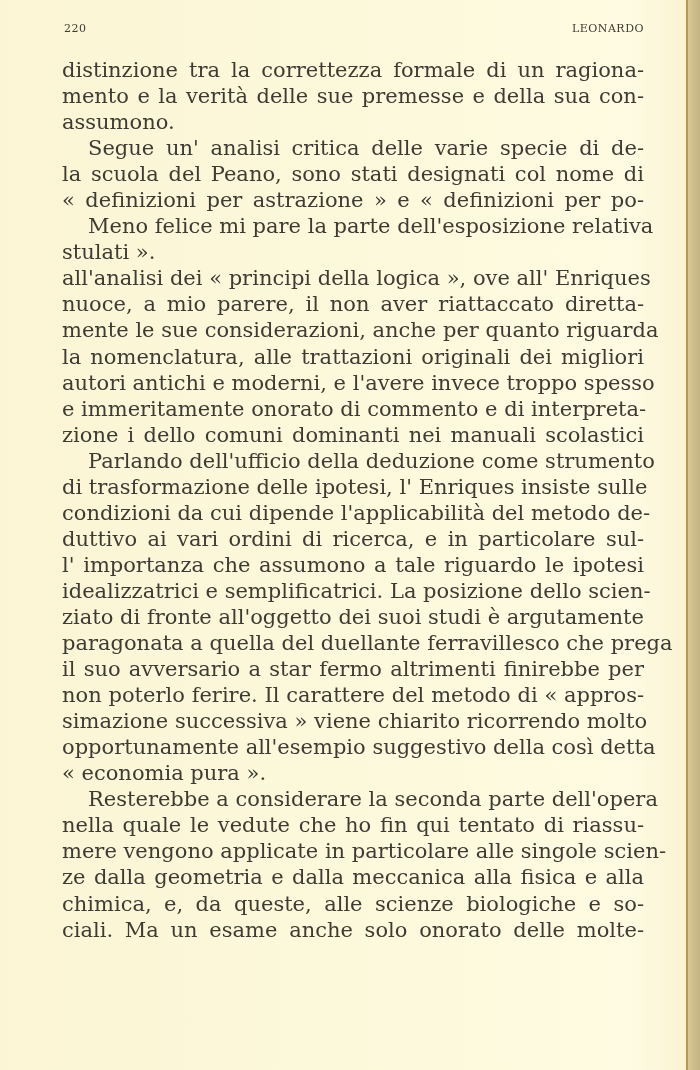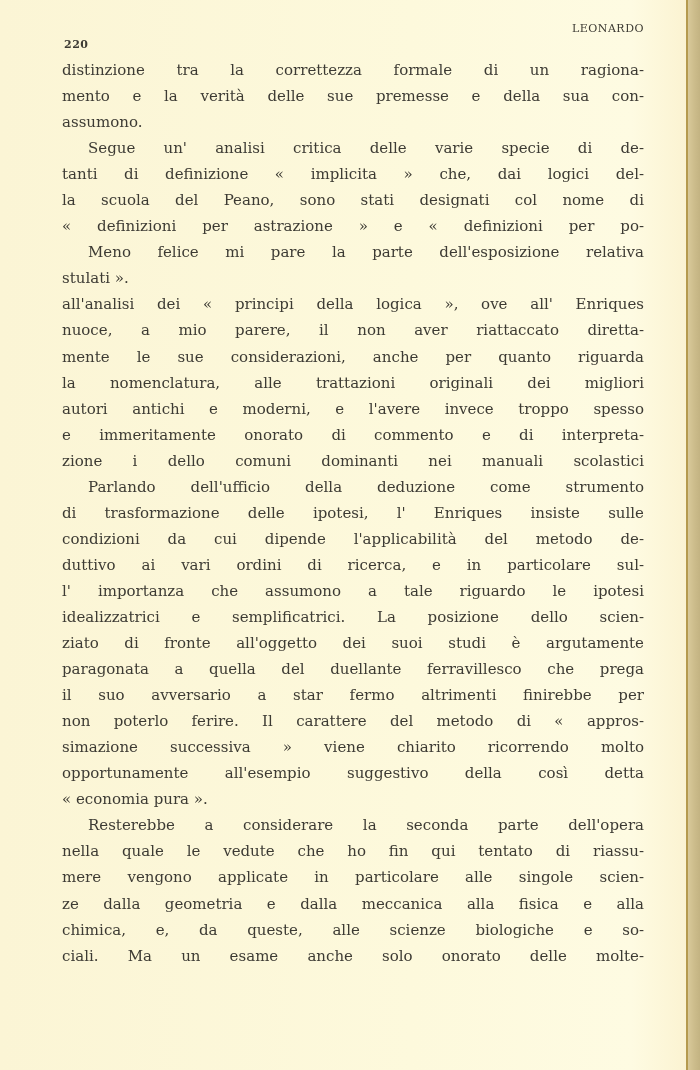--- a/index.html
+++ b/index.html
@@ -19,29 +19,29 @@
     }
     .edge {
       position: absolute; left: 688px; top: 0; width: 12px; height: 1070px;
       background: linear-gradient(90deg, #d8c99a 0%, #cdbd8c 50%, #c3b382 100%);
     }
     .running-head {
       position: absolute; left: 64px; top: 22px; width: 580px; height: 16px;
       font-size: 11px; color: #3c3a33;
     }
     .page-number {
-      position: absolute; left: 0; top: 16px; font-weight: bold; letter-spacing: 0.5px; text-align: center;
+      position: absolute; left: 0; top: 0; font-weight: normal; letter-spacing: 0.5px; text-align: center;
     }
     .head-title {
       position: absolute; left: 0; right: 0; top: 0; text-align: right; letter-spacing: 0.5px;
       padding-left: 22px;
     }
     .body-text {
       position: absolute; left: 62px; top: 57px; width: 582px;
-      color: #3d3b34; font-size: 15px; line-height: 26.05px;
+      color: #3d3b34; font-size: 21px; line-height: 26.05px;
     }
     .line {
       display: block; height: 26.05px; white-space: nowrap;
       text-align: justify; text-align-last: justify;
     }
     .line.last { text-align-last: left; }
     .line.indent { padding-left: 26px; }
   </style>
 </head>
 <body>
@@ -49,21 +49,20 @@
 <div class="page">
   <div class="running-head">
     <span class="page-number">220</span>
     <span class="head-title">LEONARDO</span>
   </div>
   <div class="body-text" id="body-text">
       <span class="line">distinzione tra la correttezza formale di un ragiona-</span>
       <span class="line">mento e la verità delle sue premesse e della sua con-</span>
       <span class="line last">assumono.</span>
       <span class="line indent">Segue un' analisi critica delle varie specie di de-</span>
-      <span class="line">tanti di definizione « implicita » che, dai logici del-</span>
       <span class="line">la scuola del Peano, sono stati designati col nome di</span>
       <span class="line">« definizioni per astrazione » e « definizioni per po-</span>
       <span class="line indent">Meno felice mi pare la parte dell'esposizione relativa</span>
       <span class="line last">stulati ».</span>
       <span class="line">all'analisi dei « principi della logica », ove all' Enriques</span>
       <span class="line">nuoce, a mio parere, il non aver riattaccato diretta-</span>
       <span class="line">mente le sue considerazioni, anche per quanto riguarda</span>
       <span class="line">la nomenclatura, alle trattazioni originali dei migliori</span>
       <span class="line">autori antichi e moderni, e l'avere invece troppo spesso</span>
       <span class="line">e immeritamente onorato di commento e di interpreta-</span>

